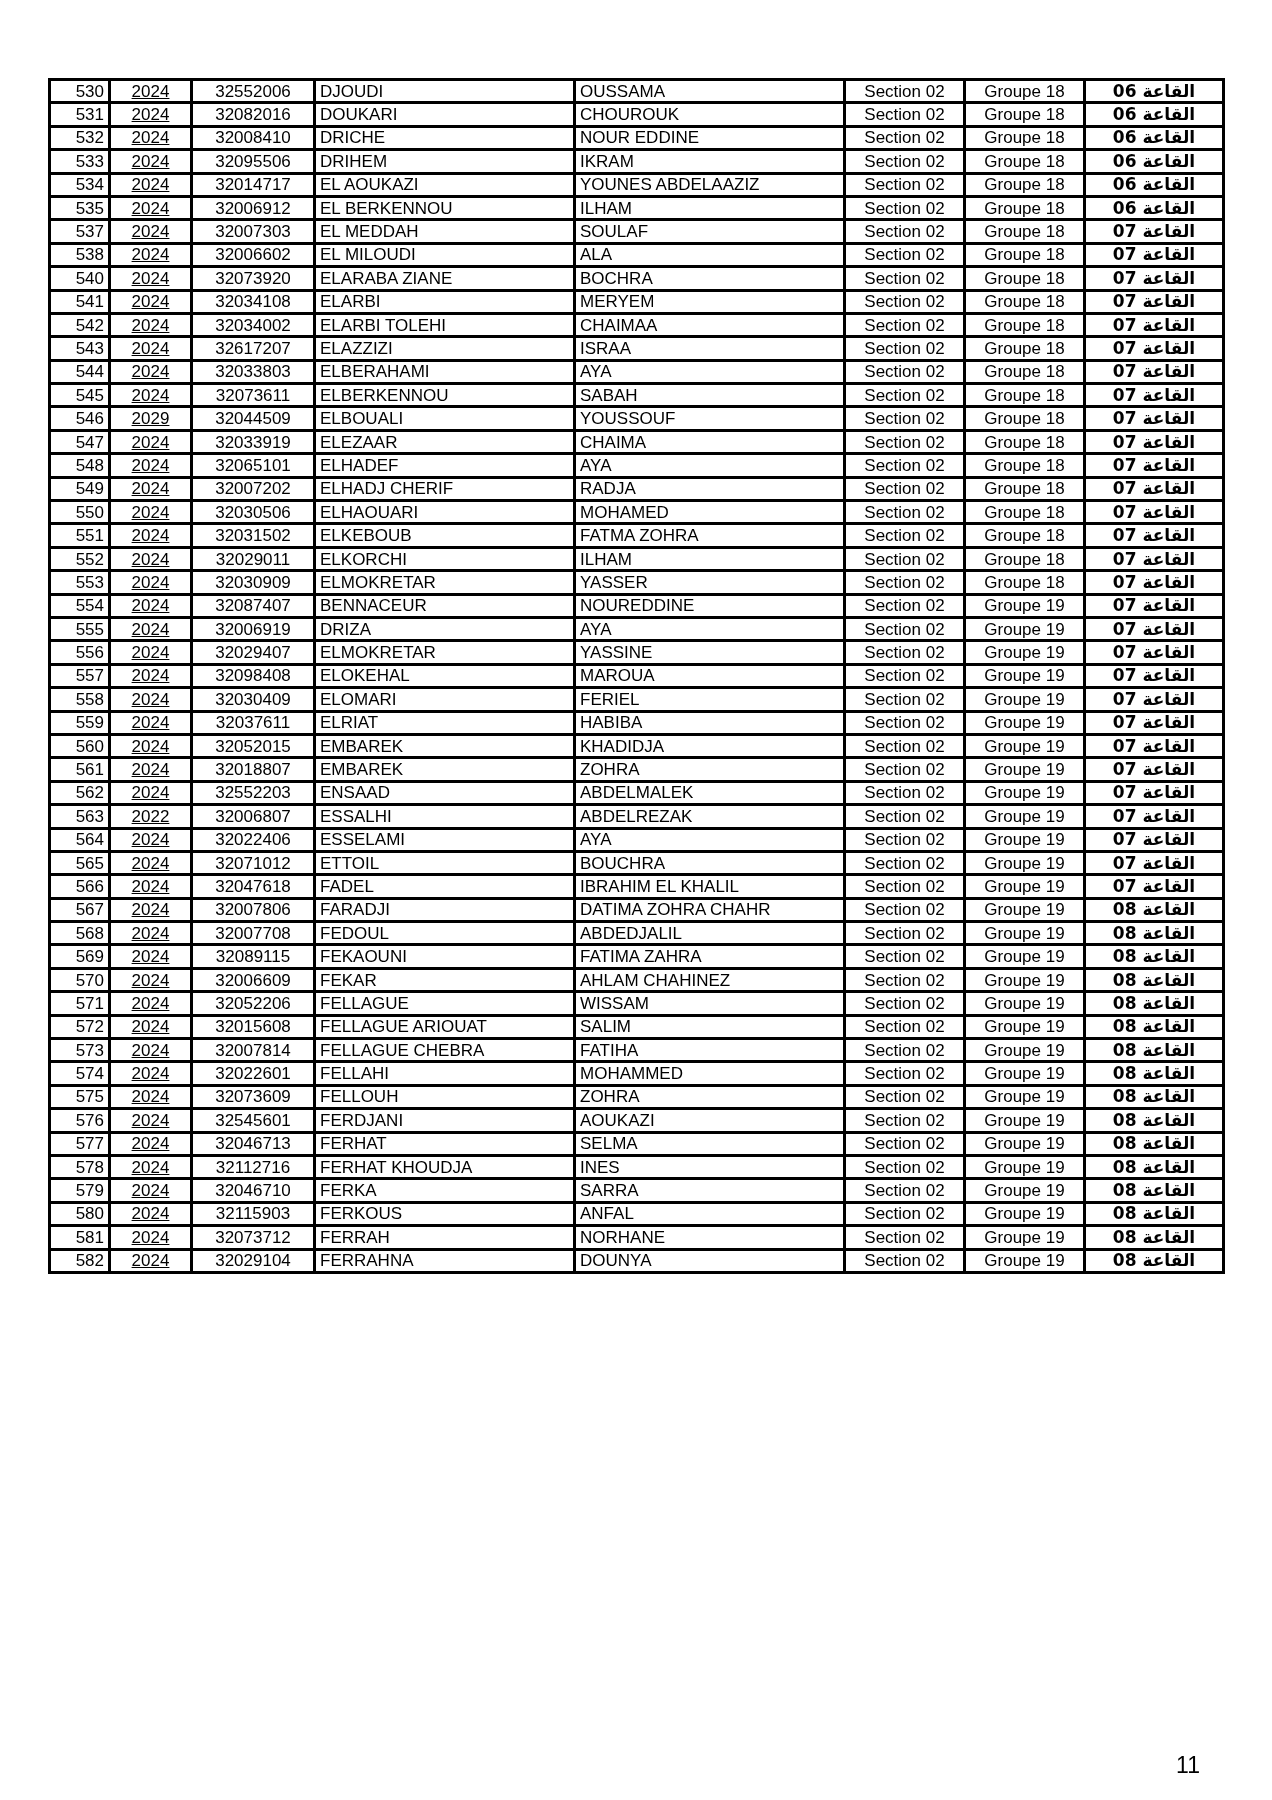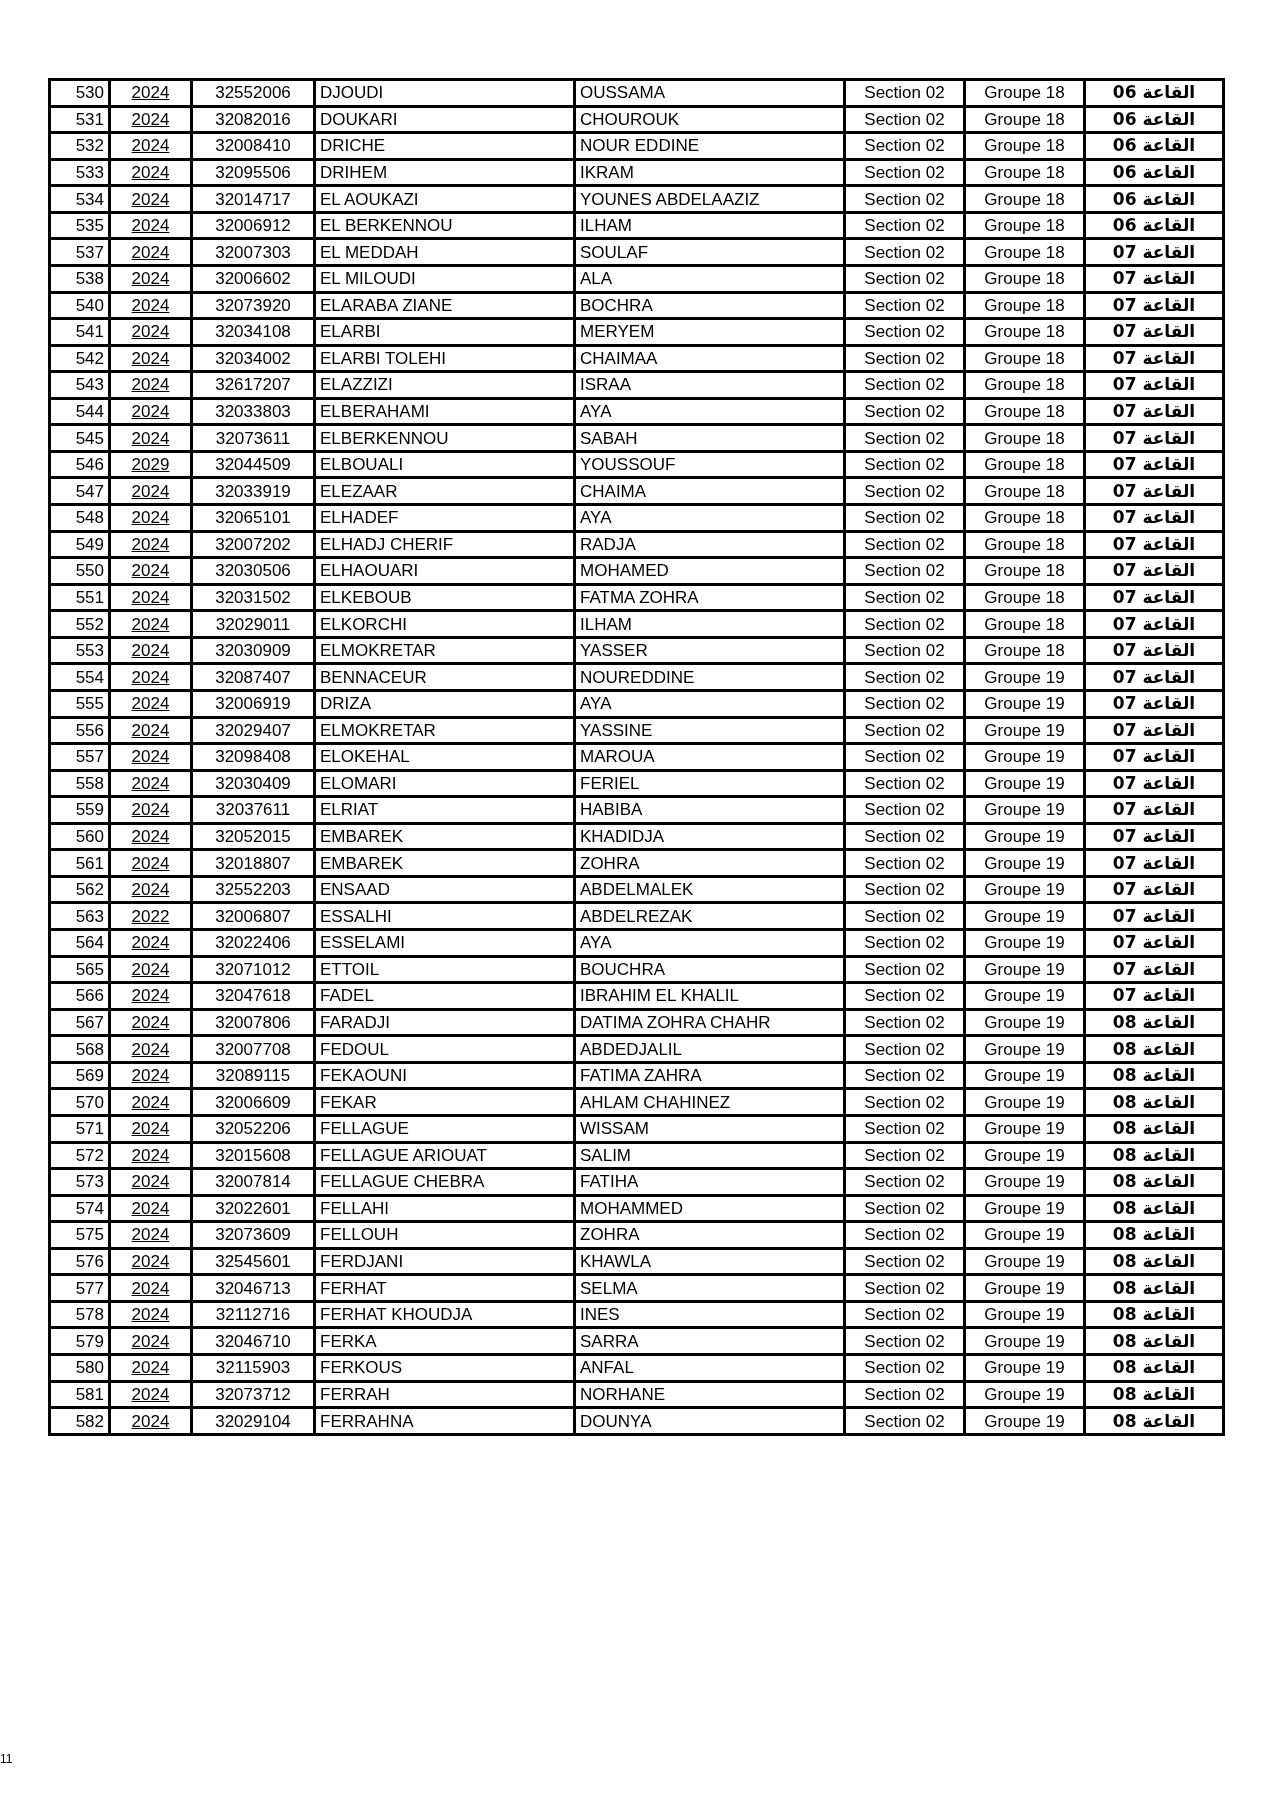--- a/index.html
+++ b/index.html
@@ -13,21 +13,21 @@
     height: 1800px;
     background: #ffffff;
     font-family: "Liberation Sans", sans-serif;
     color: #000000;
   }
   table.student-table {
     position: absolute;
     left: 48px;
     top: 78px;
     width: 1174px;
-    height: 1358px;
+    height: 1196px;
     border-collapse: collapse;
     table-layout: fixed;
   }
   table.student-table td {
     border: 3px solid #000000;
     font-size: 17px;
     line-height: 1;
     padding: 0 4px;
     white-space: nowrap;
     overflow: hidden;
@@ -46,22 +46,22 @@
     font-weight: bold;
     direction: rtl;
     font-family: "DejaVu Sans", sans-serif;
     font-size: 16px;
   }
   .page-number {
     position: absolute;
     top: 1752px;
     left: 0;
     width: 1200px;
-    text-align: left;
-    font-size: 12px;
+    text-align: right;
+    font-size: 23px;
   }
 </style>
 </head>
 <body>
 
 <div class="page">
 
   <table class="student-table">
     <colgroup>
       <col style="width:60px">
@@ -512,21 +512,21 @@
           <td class="c-first">ZOHRA</td>
           <td class="c-sec">Section 02</td>
           <td class="c-grp">Groupe 19</td>
           <td class="c-room">القاعة 08</td>
         </tr>
         <tr>
           <td class="c-num">576</td>
           <td class="c-year">2024</td>
           <td class="c-id">32545601</td>
           <td class="c-last">FERDJANI</td>
-          <td class="c-first">KHAWLA</td>
+          <td class="c-first">AOUKAZI</td>
           <td class="c-sec">Section 02</td>
           <td class="c-grp">Groupe 19</td>
           <td class="c-room">القاعة 08</td>
         </tr>
         <tr>
           <td class="c-num">577</td>
           <td class="c-year">2024</td>
           <td class="c-id">32046713</td>
           <td class="c-last">FERHAT</td>
           <td class="c-first">SELMA</td>

